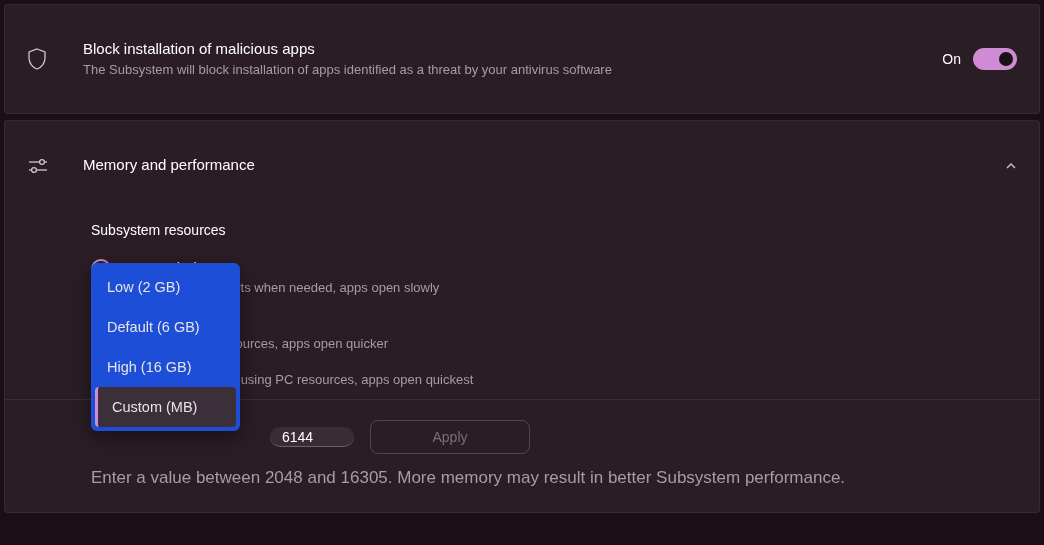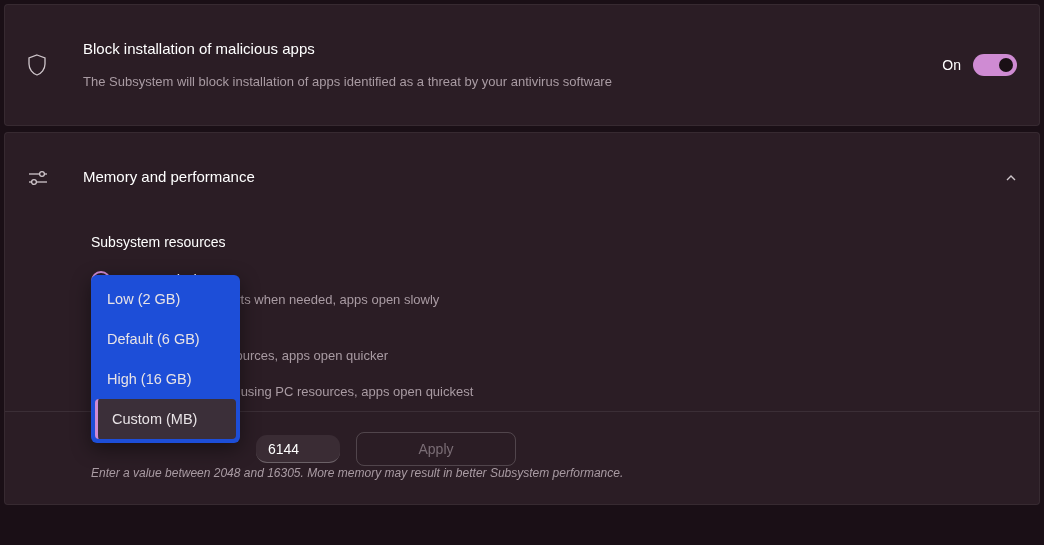--- a/index.html
+++ b/index.html
@@ -38,21 +38,21 @@
     .card-title {
       font-size: 15px;
       font-weight: 400;
       color: #ffffff;
       line-height: 1.35;
     }
     .card-desc {
       font-size: 13px;
       color: #a99ba3;
       line-height: 1.4;
-      margin-top: 14px;
+      margin-top: 2px;
     }
     .card-right {
       display: flex;
       align-items: center;
       gap: 12px;
     }
     .toggle-label {
       font-size: 14px;
       color: #ffffff;
     }
@@ -145,46 +145,47 @@
       border: 1px solid rgba(255,255,255,0.2);
       border-radius: 4px;
       padding: 0 12px;
       font-size: 14px;
       color: #ffffff;
       background: transparent;
       cursor: pointer;
     }
     .mem-input {
       width: 84px;
-      height: 28px;
+      height: 20px;
       background: #3a2c34;
       border: none;
       border-bottom: 1px solid rgba(255,255,255,0.25);
       border-radius: 11px;
       color: #ffffff;
       font-size: 14px;
       padding: 0 12px;
       outline: none;
       font-family: inherit;
+      margin-left: 14px;
     }
     .apply-btn {
       width: 160px;
       height: 34px;
       background: transparent;
       border: 1px solid rgba(255,255,255,0.18);
       border-radius: 8px;
       color: #7a6d75;
       font-size: 14px;
       cursor: pointer;
       font-family: inherit;
     }
     .helper {
-      font-size: 12px;
+      font-size: 17px;
       color: #a99ba3;
-      font-style: italic;
+      margin-top: 14px;
     }
 
     
     .dropdown {
       position: absolute;
       left: 0;
       top: -157px;
       width: 149px;
       background: #1d4ed8;
       border-radius: 6px;

